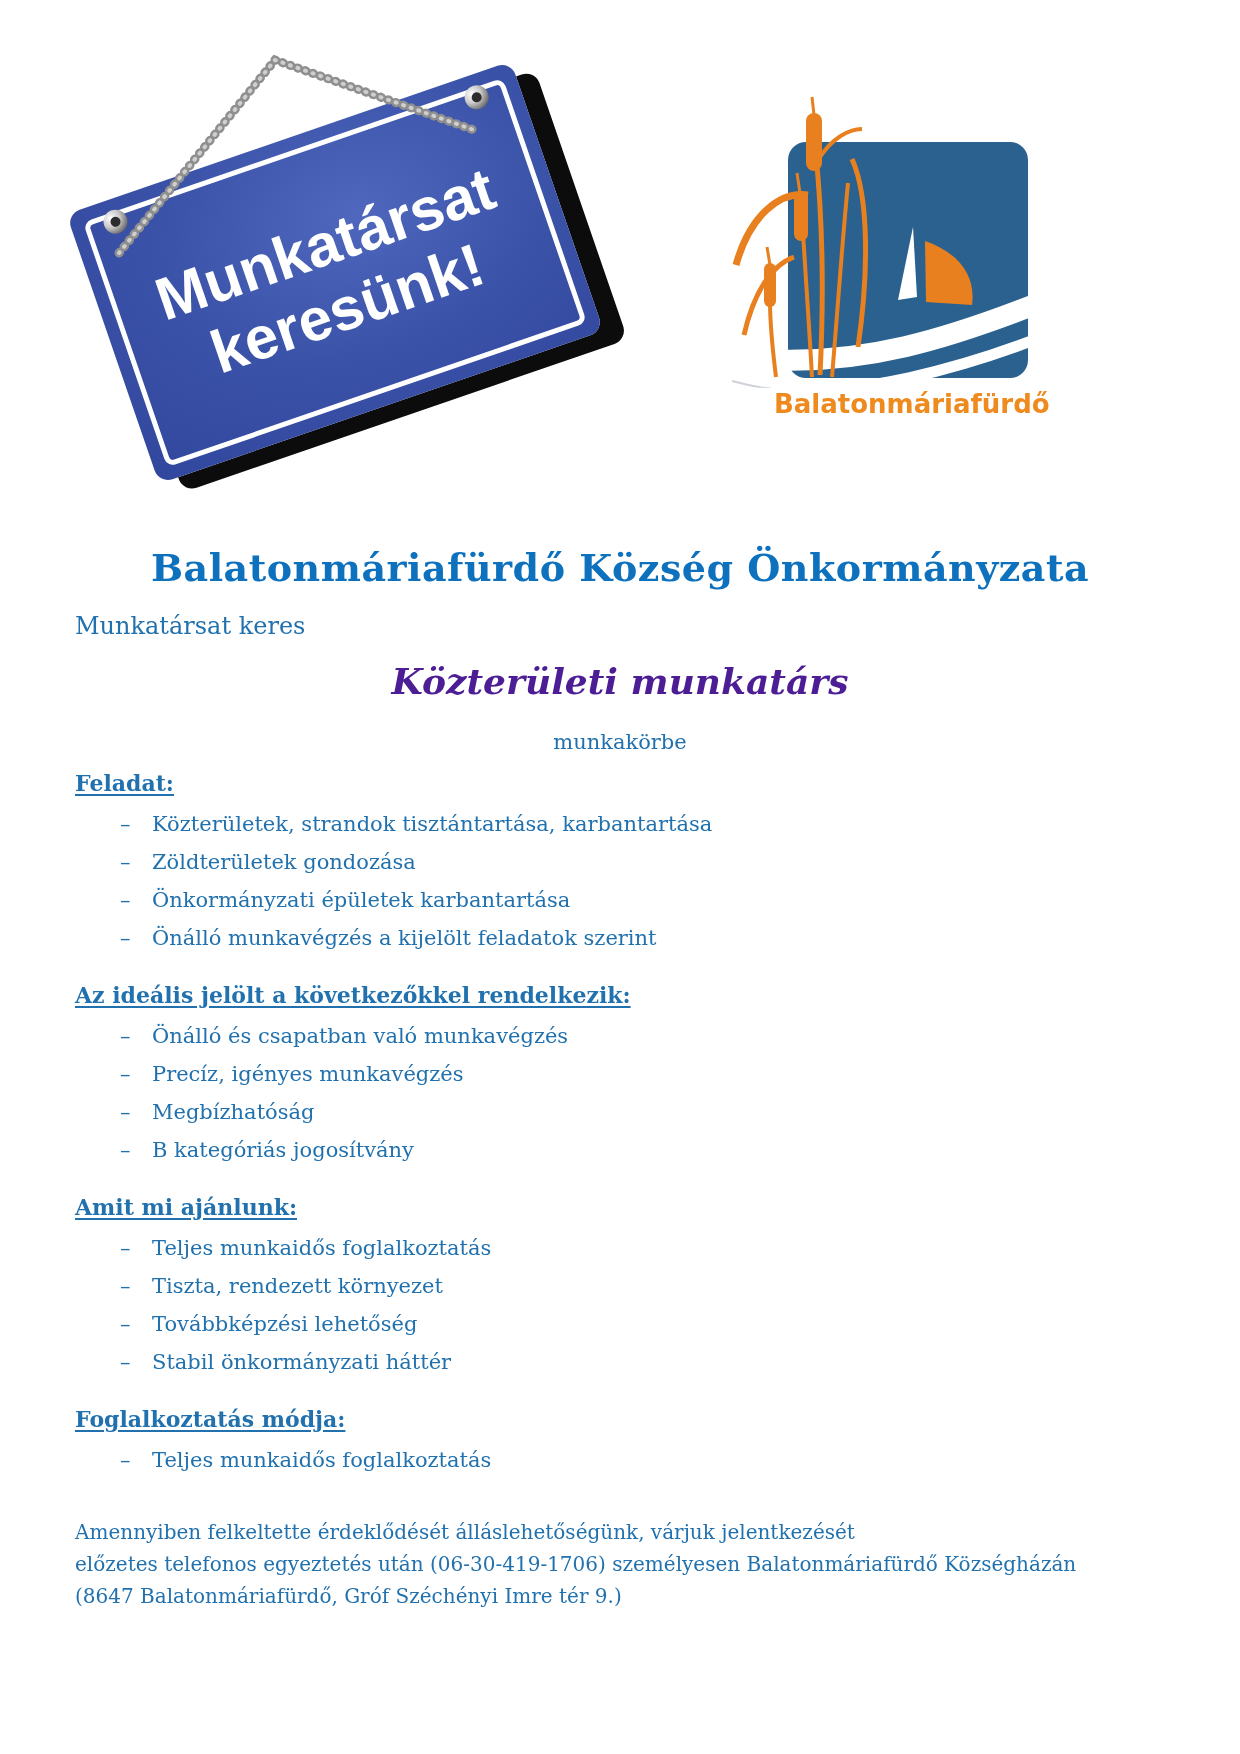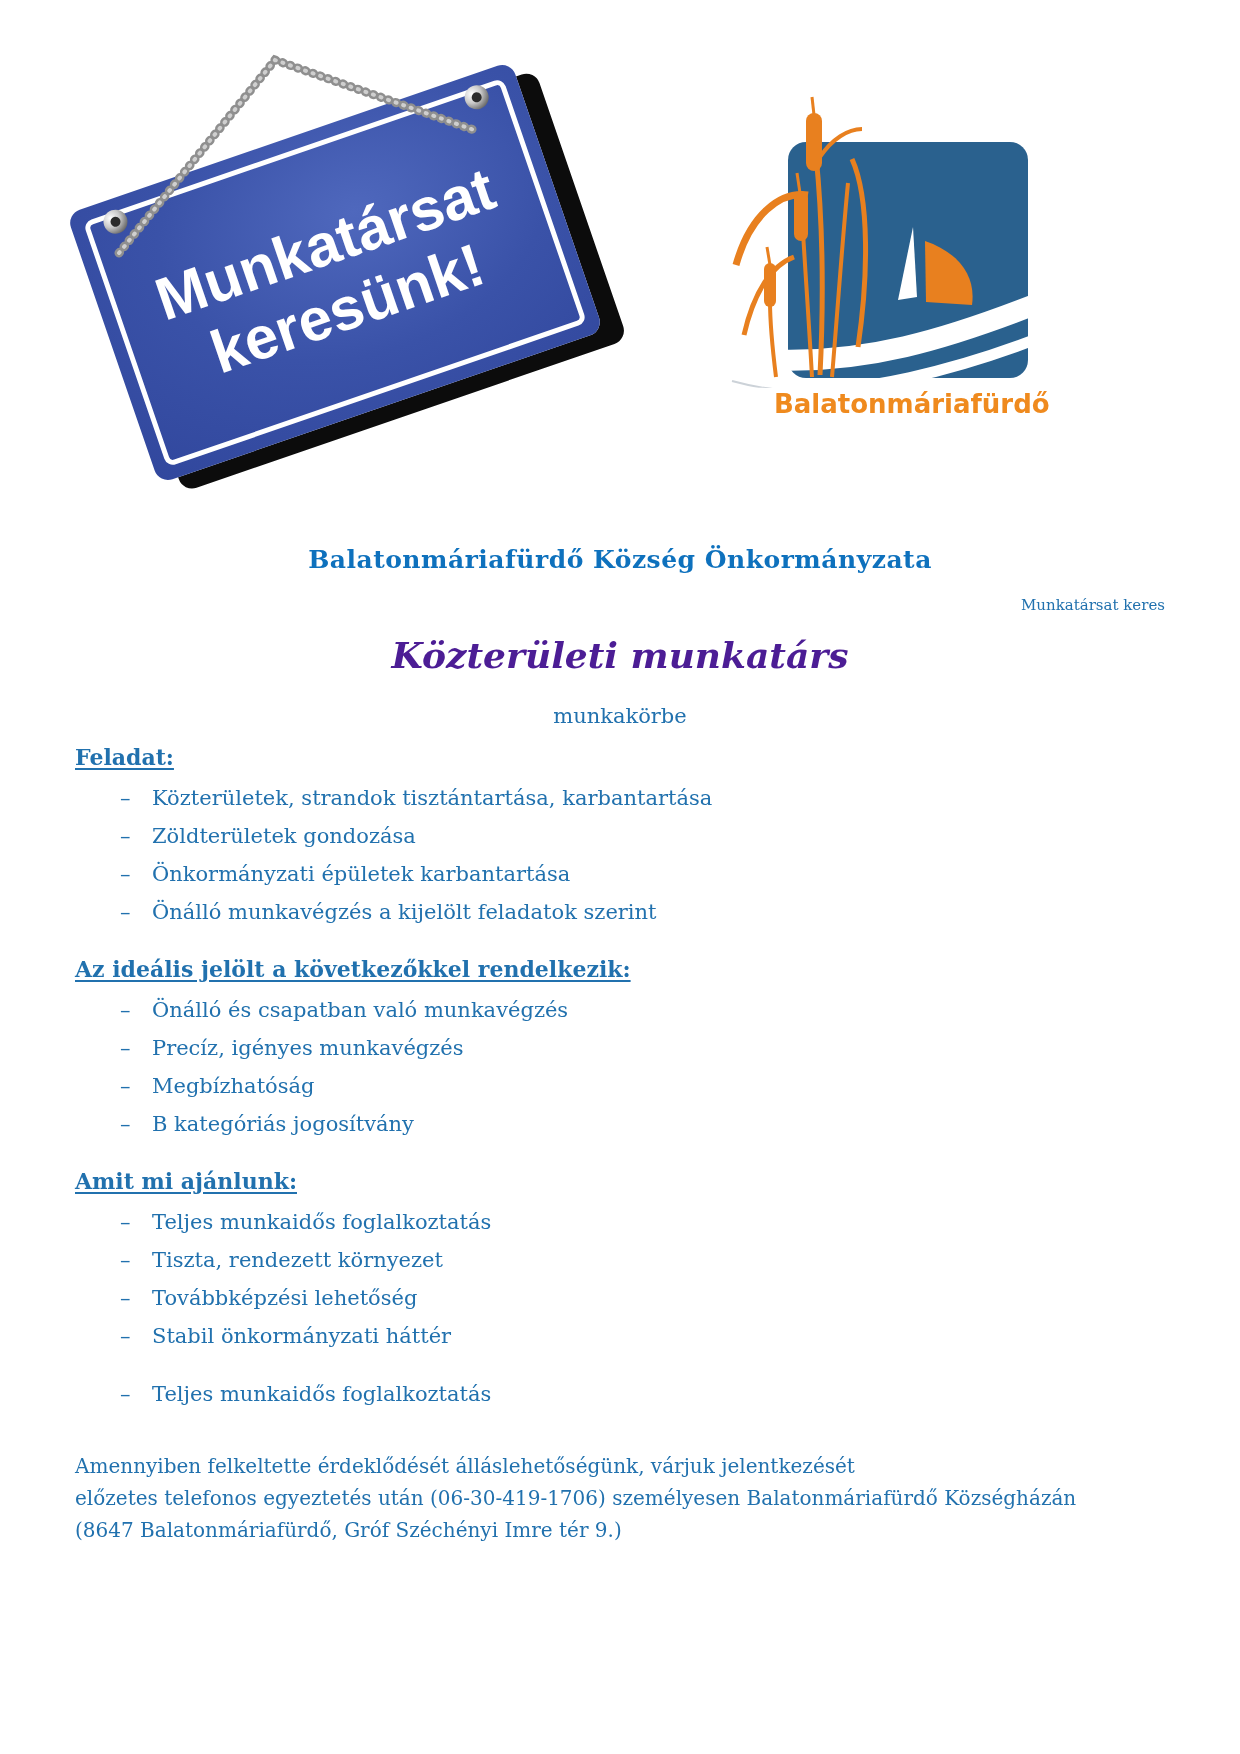--- a/index.html
+++ b/index.html
@@ -50,23 +50,23 @@
     color:#ef8a1e;
   }
 
   
   .content {
     position:absolute; left:0; top:0; width:1240px; box-sizing:border-box;
     padding:545px 75px 0; color:#2171ae;
   }
   .title {
     margin:0 0 22px; text-align:center;
-    font-size:25px; font-weight:bold; color:#0e71bd; letter-spacing:0.5px;
-  }
-  .subtitle { margin:4px 0 20px; text-align:right; font-size:15px; }
+    font-size:38px; font-weight:bold; color:#0e71bd; letter-spacing:0.5px;
+  }
+  .subtitle { margin:4px 0 20px; text-align:left; font-size:24px; }
   .position {
     margin:0 0 28px; text-align:center;
     font-size:36px; font-weight:bold; font-style:italic; color:#4c1d95;
   }
   .suffix { margin:0 0 16px; text-align:center; font-size:21px; }
 
   .sec { margin-bottom:30px; }
   .sec h3 {
     margin:0 0 14px; font-size:22px; font-weight:bold;
     text-decoration:underline; text-underline-offset:3px;
@@ -208,20 +208,21 @@
   </li>
 
   <li>
     <span class="dash">–</span>
     <span class="item-text">Stabil önkormányzati háttér</span>
   </li>
 </ul>
   </section>
 
   <section class="sec">
+    <h3>Foglalkoztatás módja:</h3>
     <ul>
   <li>
     <span class="dash">–</span>
     <span class="item-text">Teljes munkaidős foglalkoztatás</span>
   </li>
 </ul>
   </section>
 </div>
 
     <div class="footer">

